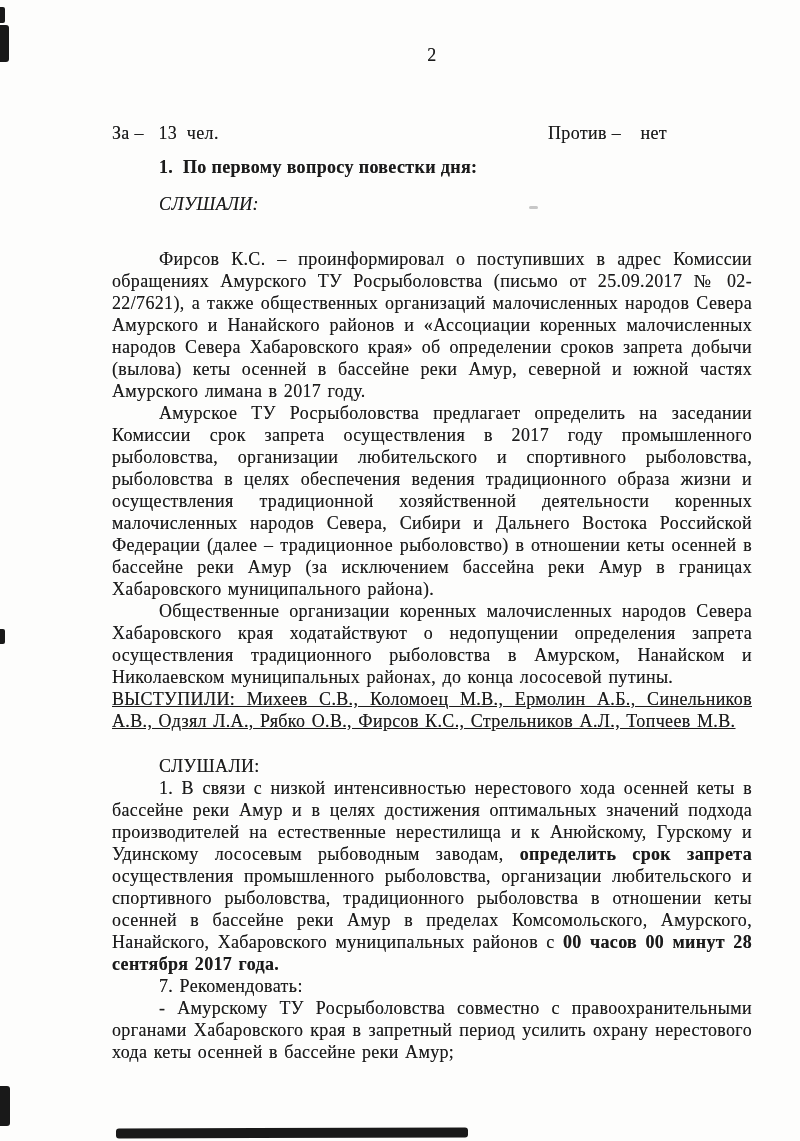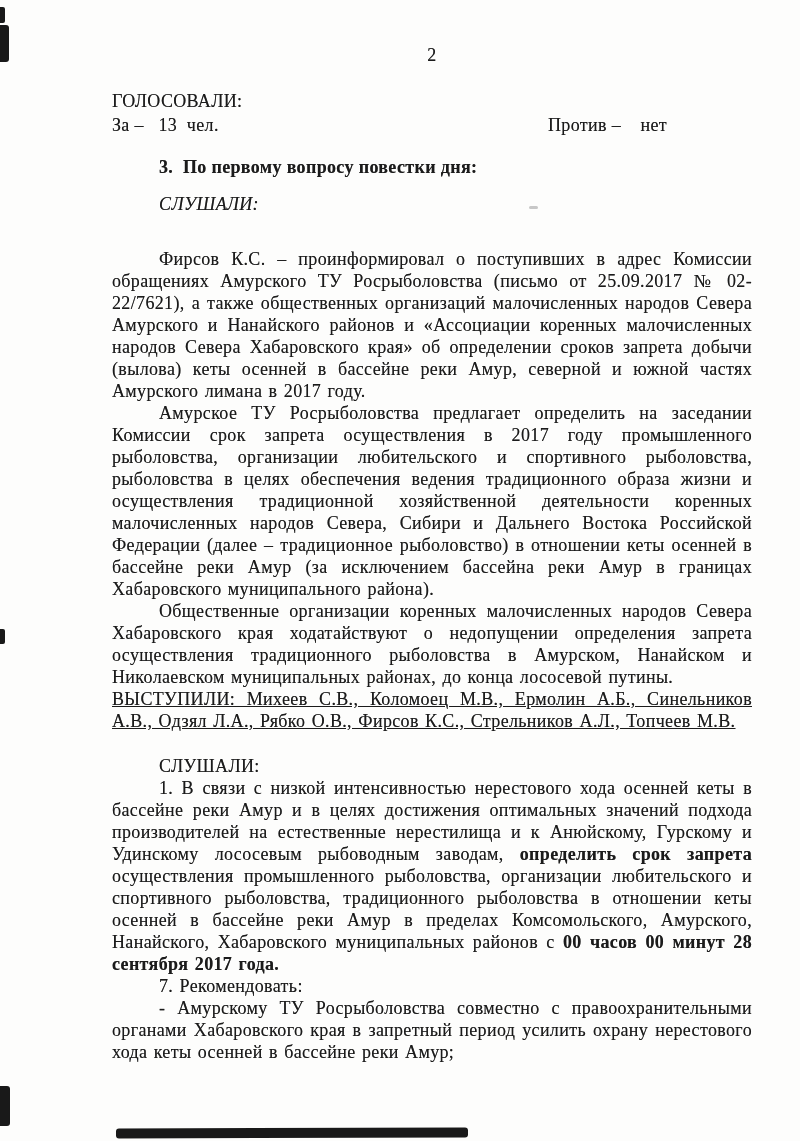--- a/index.html
+++ b/index.html
@@ -42,27 +42,26 @@
 
   <div class="art art-tl-a"></div>
   <div class="art art-tl-b"></div>
   <div class="art art-ml"></div>
   <div class="art art-bl"></div>
   <div class="art art-bar"></div>
   <div class="art art-dot"></div>
 
   <div class="col txt center" style="top:44px;">2</div>
 
-  <div class="col txt" style="top:90px;">ГОЛОСОВАЛИ:</div>
-  <div class="col txt voting-row" style="top:114px;">
+  <div class="col txt voting-row" style="top:122px;">
     <span class="pre">За –   13  чел.</span>
     <span class="pre against">Против –    нет</span>
   </div>
 
-  <div class="col txt b pad pre" style="top:156px;">3.  По первому вопросу повестки дня:</div>
+  <div class="col txt b pad pre" style="top:156px;">1.  По первому вопросу повестки дня:</div>
 
   <div class="col txt pad" style="top:193px;font-style:italic;">СЛУШАЛИ:</div>
 
   <div class="col txt just" style="top:232px;margin-top:16px;">
     <p>Фирсов К.С. – проинформировал о поступивших в адрес Комиссии обращениях Амурского ТУ Росрыболовства (письмо от 25.09.2017 № 02-22/7621), а также общественных организаций малочисленных народов Севера Амурского и Нанайского районов и «Ассоциации коренных малочисленных народов Севера Хабаровского края» об определении сроков запрета добычи (вылова) кеты осенней в бассейне реки Амур, северной и южной частях Амурского лимана в 2017 году.</p>
     <p>Амурское ТУ Росрыболовства предлагает определить на заседании Комиссии срок запрета осуществления в 2017 году промышленного рыболовства, организации любительского и спортивного рыболовства, рыболовства в целях обеспечения ведения традиционного образа жизни и осуществления традиционной хозяйственной деятельности коренных малочисленных народов Севера, Сибири и Дальнего Востока Российской Федерации (далее – традиционное рыболовство) в отношении кеты осенней в бассейне реки Амур (за исключением бассейна реки Амур в границах Хабаровского муниципального района).</p>
     <p>Общественные организации коренных малочисленных народов Севера Хабаровского края ходатайствуют о недопущении определения запрета осуществления традиционного рыболовства в Амурском, Нанайском и Николаевском муниципальных районах, до конца лососевой путины.</p>
   </div>
 
   <div class="col txt just" style="top:688px;text-decoration:underline;">ВЫСТУПИЛИ: Михеев С.В., Коломоец М.В., Ермолин А.Б., Синельников А.В., Одзял Л.А., Рябко О.В., Фирсов К.С., Стрельников А.Л., Топчеев М.В.</div>

